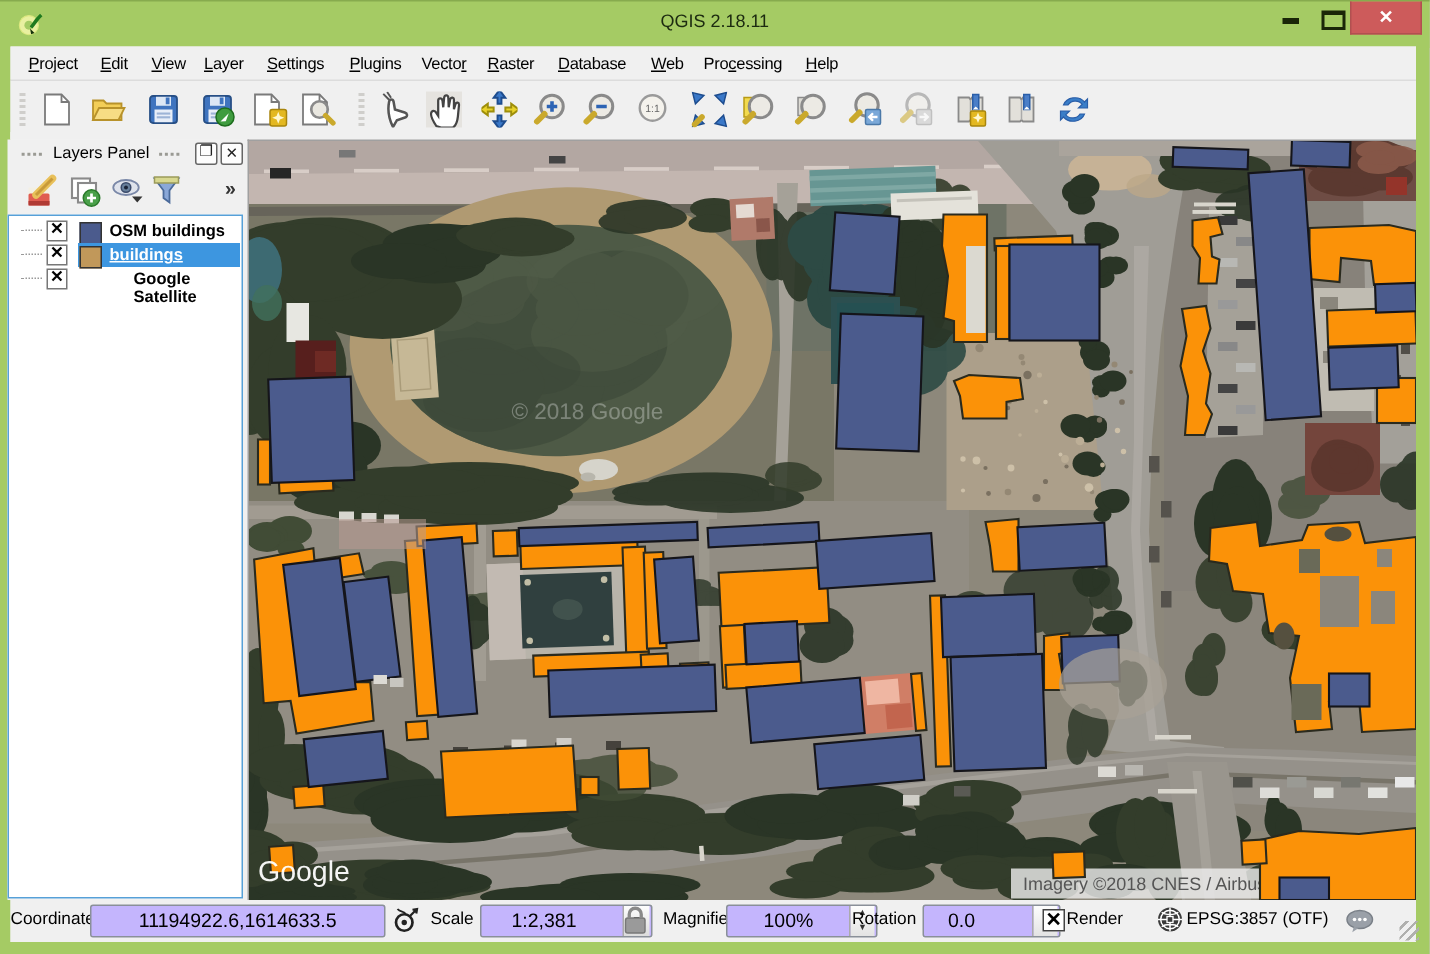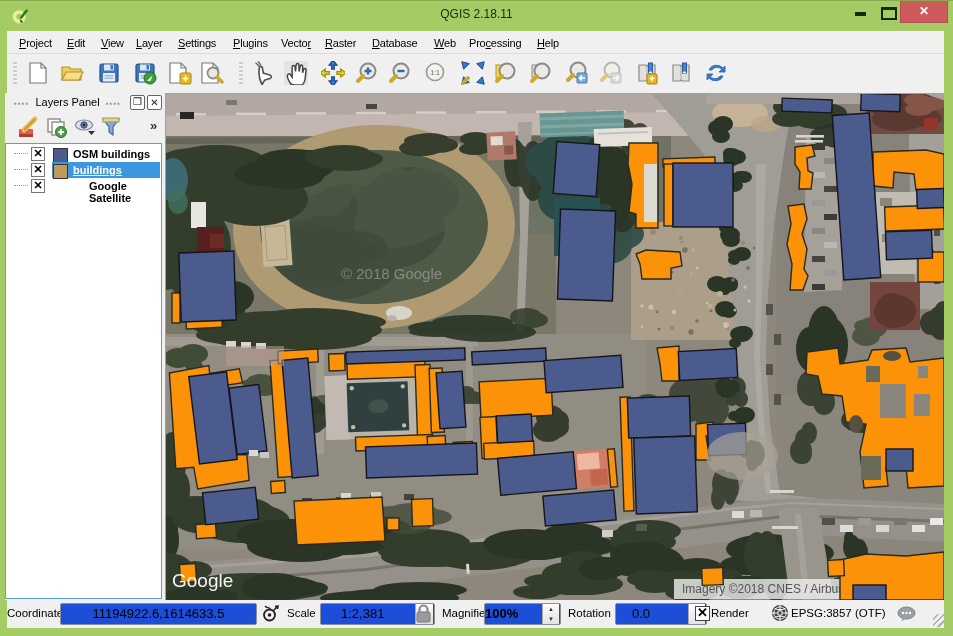--- a/index.html
+++ b/index.html
@@ -17,21 +17,21 @@
 #panel{position:absolute;left:5px;top:93px;width:159px;height:507px;background:#f0f0f0;}
 #paneltitle{position:absolute;left:0px;top:3px;width:125px;height:16px;font-size:11px;color:#000;text-align:center;}
 .pbtn{position:absolute;top:2px;width:13px;height:13px;border:1px solid #666;border-radius:2px;background:#fdfdfd;font-size:10px;line-height:13px;text-align:center;color:#222;}
 #ptools{position:absolute;left:7px;top:22px;width:150px;height:24px;}
 #ptree{position:absolute;left:0px;top:50px;width:155px;height:454px;background:#fff;border:1px solid #56a0d8;}
 .tlab{position:absolute;font-size:11px;font-weight:bold;color:#000;}
 .tcheck{position:absolute;left:25px;width:12px;height:12px;border:1px solid #777;background:#fff;text-align:center;line-height:11px;font-size:11px;color:#000;font-weight:bold;}
 .texp{position:absolute;left:8px;width:14px;height:1px;border-top:1px dotted #999;}
 #map{position:absolute;left:166px;top:94px;width:778px;height:506px;background:#8b887e;}
 #statusbar{position:absolute;left:7px;top:600px;width:937px;height:28px;background:#f0f0f0;font-size:11.5px;color:#000;}
-.sbx{position:absolute;top:3px;height:20px;line-height:20px;background:#1d4ed8;border:1px solid #8a9099;border-radius:2px;font-size:13px;}
+.sbx{position:absolute;top:3px;height:20px;line-height:20px;background:#c4b5fd;border:1px solid #8a9099;border-radius:2px;font-size:13px;}
 #grip{position:absolute;left:933px;top:614px;width:13px;height:13px;background:repeating-linear-gradient(135deg,transparent 0 3px,#b0b0ae 3px 4.5px);}
 </style></head>
 <body>
 <div id="win"></div>
 <div id="titlebar">
  <svg id="qlogo" viewBox="0 0 24 24">
    <circle cx="11" cy="13" r="8.5" fill="#e9f0a0" stroke="#dce87f" stroke-width="1"></circle>
    <circle cx="11" cy="13" r="4" fill="#a5cb64"></circle>
    <path d="M13 15 L20 6 L22 4 L18 8 Z" fill="#1f7a1f" stroke="#1f7a1f" stroke-width="3" stroke-linecap="round"></path>
    <path d="M12 16 L16 20 L13 21 Z" fill="#14320a"></path>
@@ -1192,21 +1192,21 @@
       <path d="M11 7 L16 2 M13 2.5 L16 2 L15.5 5" stroke="#222" stroke-width="1.5" fill="none"></path>
       <path d="M3 2 C5 4.5 7.5 3 8.5 5.5" stroke="#222" stroke-width="1.3" fill="none"></path>
     </svg>
  <span style="position:absolute;left:280px;top:7px;">Scale</span>
  <span class="sbx" style="left:313px;width:93px;padding-left:20px;">1:2,381<span style="position:absolute;right:1px;top:0;width:17px;height:20px;background:linear-gradient(#fdfdfd,#dcdcdc);border-left:1px solid #aaa;font-size:7px;line-height:20px;text-align:center;color:#333;">▼</span></span>
  <svg style="position:absolute;left:409px;top:4px" width="15" height="19" viewBox="0 0 15 19">
       <rect x="1" y="8" width="13" height="10" rx="1.5" fill="#9a9a9a" stroke="#787878"></rect>
       <path d="M3.5 8 V5.5 a4 4 0 0 1 8 0 V8" fill="none" stroke="#8a8a8a" stroke-width="2.2"></path>
     </svg>
  <span style="position:absolute;left:435px;top:7px;">Magnifier</span>
- <span class="sbx" style="left:477px;width:75px;padding-left:0;font-weight:bold;">100%<span style="position:absolute;right:1px;top:0;width:16px;height:20px;background:linear-gradient(#fdfdfd,#e3e3e3);border-left:1px solid #aaa;font-size:6px;line-height:10px;text-align:center;color:#333;">▲<br>▼</span></span>
+ <span class="sbx" style="left:477px;width:75px;padding-left:24px;">100%<span style="position:absolute;right:1px;top:0;width:16px;height:20px;background:linear-gradient(#fdfdfd,#e3e3e3);border-left:1px solid #aaa;font-size:6px;line-height:10px;text-align:center;color:#333;">▲<br>▼</span></span>
  <span style="position:absolute;left:561px;top:7px;">Rotation</span>
  <span class="sbx" style="left:608px;width:74px;padding-left:16px;">0.0<span style="position:absolute;right:1px;top:0;width:16px;height:20px;background:linear-gradient(#fdfdfd,#e3e3e3);border-left:1px solid #aaa;font-size:6px;line-height:10px;text-align:center;color:#333;">▲<br>▼</span></span>
  <span style="position:absolute;left:688px;top:6px;width:13px;height:13px;border:1px solid #444;background:#fff;text-align:center;line-height:12px;font-size:13px;font-weight:bold;">✕</span>
  <span style="position:absolute;left:704px;top:7px;">Render</span>
  <svg style="position:absolute;left:764px;top:4px" width="18" height="18" viewBox="0 0 18 18">
       <circle cx="9" cy="9" r="8" fill="#3a3a3a"></circle>
       <circle cx="9" cy="9" r="6.2" fill="none" stroke="#fff" stroke-width="1"></circle>
       <path d="M9 1 V17 M1 9 H17 M3.5 4.2 C5.5 6.2 12.5 6.2 14.5 4.2 M3.5 13.8 C5.5 11.8 12.5 11.8 14.5 13.8" stroke="#fff" stroke-width="1" fill="none"></path>
       <rect x="7" y="7" width="4" height="4" fill="#3a3a3a" stroke="#fff" stroke-width="0.9"></rect>
     </svg>

